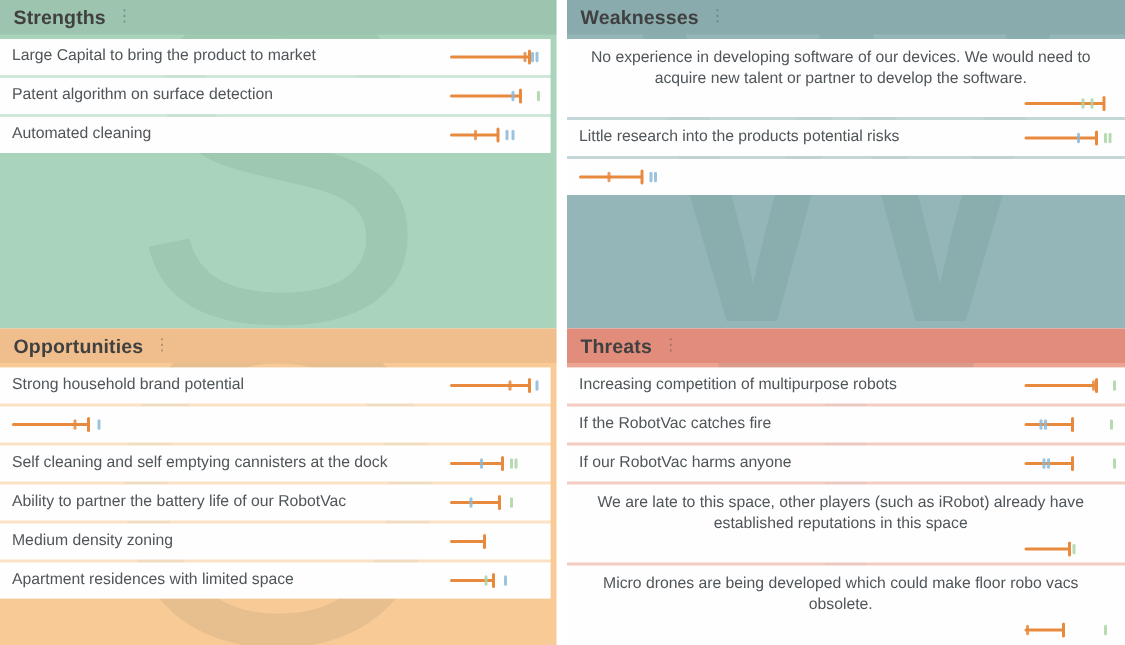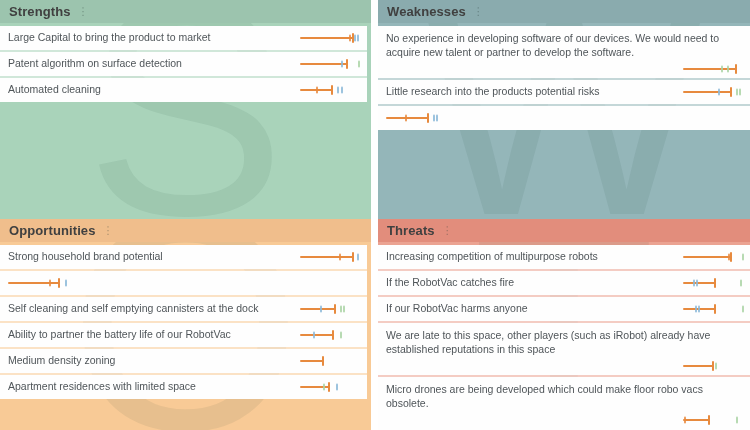--- a/index.html
+++ b/index.html
@@ -19,21 +19,21 @@
   .dots-icon { font-size:11px; color:rgba(40,60,55,0.35); margin-left:7px;
                line-height:1; cursor:pointer; }
   .rows { position:relative; z-index:1; margin-top:3px; display:flex;
           flex-direction:column; gap:2px;
           background:rgba(255,255,255,0.45); }
   .q-left .rows { margin-right:4px; }
   .row { background:#fefefe; min-height:24px; display:flex; align-items:center;
          justify-content:space-between; padding:2px 5px 2px 8px; }
   .item-text { font-size:10.5px; color:#4f5559; line-height:1.3; padding-right:6px; }
   .row.tall { display:block; padding:6px 5px 3px 8px; }
-  .row.tall .item-text { display:block; padding-right:10px; }
+  .row.tall .item-text { display:block; padding-right:10px;text-align:center; }
   .row.tall .slider { margin-left:auto; margin-top:3px; }
   .slider { position:relative; width:62px; height:13px; flex:0 0 auto; }
   .s-line { position:absolute; left:0; top:50%; height:2px;
             transform:translateY(-50%); border-radius:1px; }
   .s-tick { position:absolute; top:50%; transform:translate(-50%,-50%);
             width:2px; height:7px; border-radius:1px; opacity:0.85; }
   .s-tick.cap { height:10px; opacity:1; }
 </style>
 </head>
 <body>

